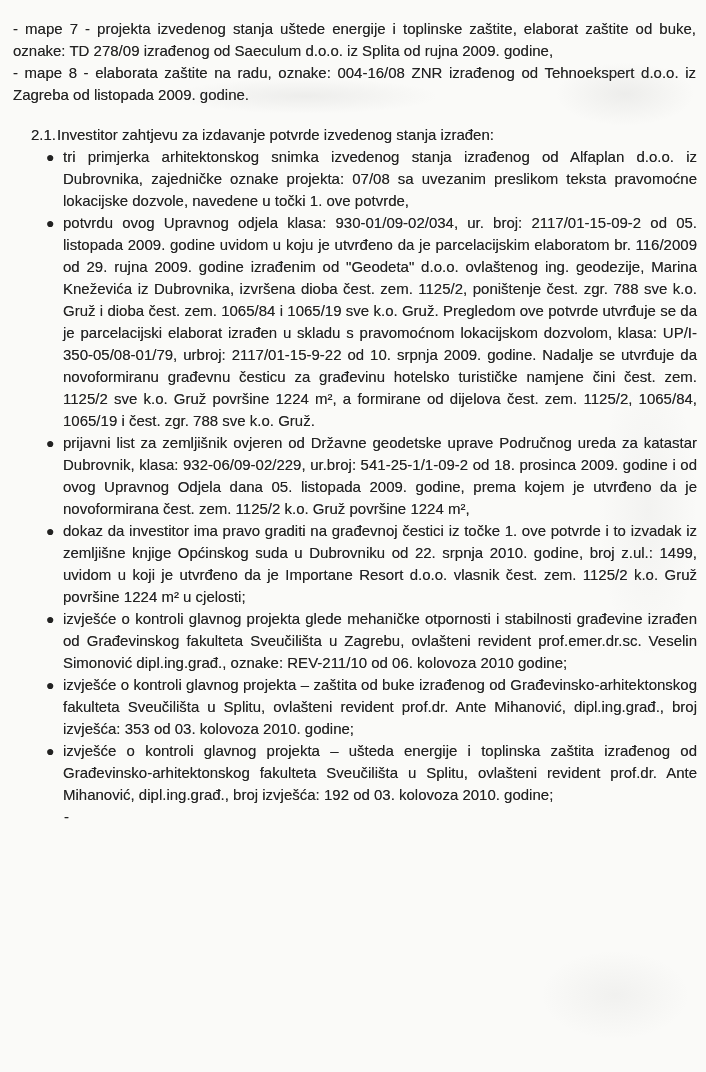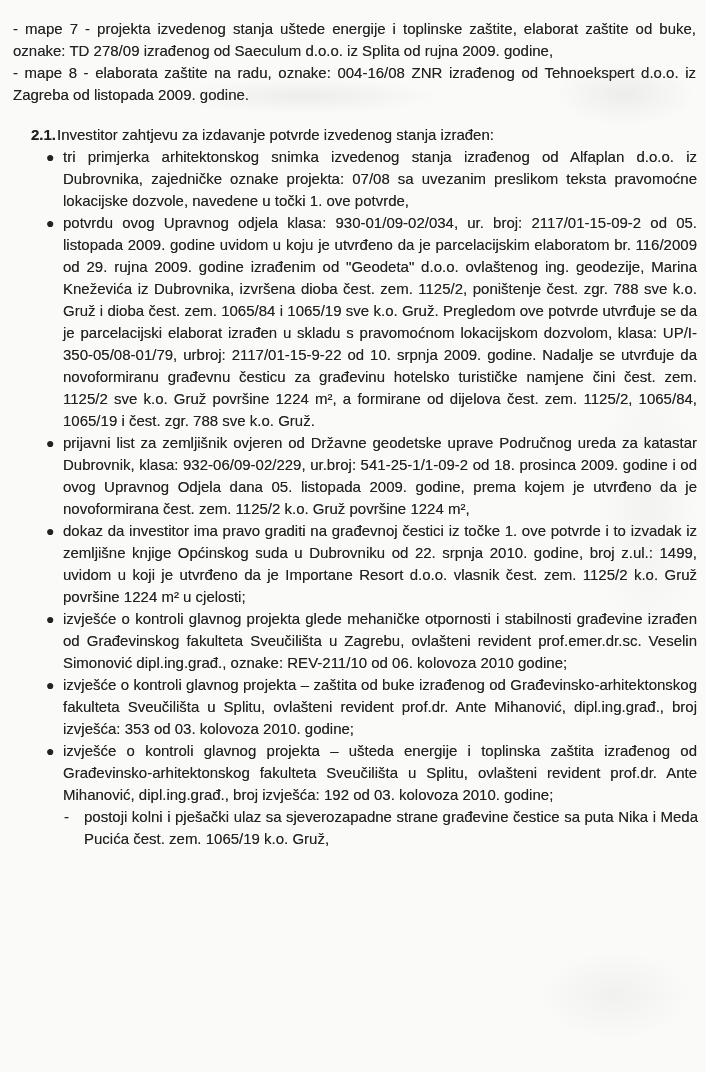--- a/index.html
+++ b/index.html
@@ -44,21 +44,21 @@
 
   
   .s21-lead {
     margin: 18px 12px 0 57px;
     text-align: left;
   }
   .s21-lead .num {
     display: inline-block;
     width: 26px;
     margin-left: -26px;
-    font-weight: 700;
+    font-weight: 400;
   }
 
   
   ul.bullets {
     list-style: none;
     margin: 0;
     padding: 0;
   }
   ul.bullets li {
     position: relative;
@@ -151,16 +151,15 @@
     </li>
     <li>
       <span class="marker">●</span>
       <span>izvješće o kontroli glavnog projekta – ušteda energije i toplinska zaštita izrađenog od Građevinsko-arhitektonskog fakulteta Sveučilišta u Splitu, ovlašteni revident prof.dr. Ante Mihanović, dipl.ing.građ., broj izvješća: 192 od 03. kolovoza 2010. godine;</span>
     </li>
   </ul>
 
 
   <p class="dash-item">
     <span class="marker">-</span>
-    <span>postoji kolni i pješački ulaz sa sjeverozapadne strane građevine čestice sa puta Nika i Meda Pucića čest. zem. 1065/19 k.o. Gruž,</span>
   </p>
 
 </div>
 
 </body></html>

